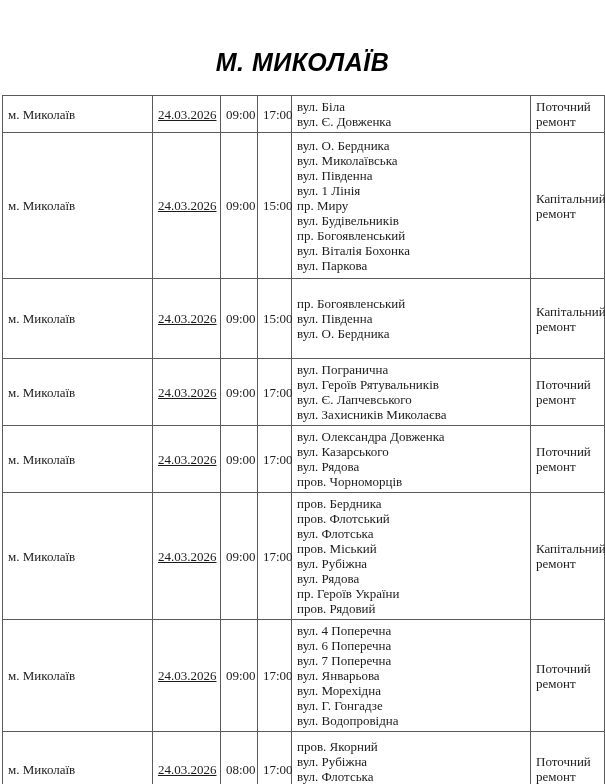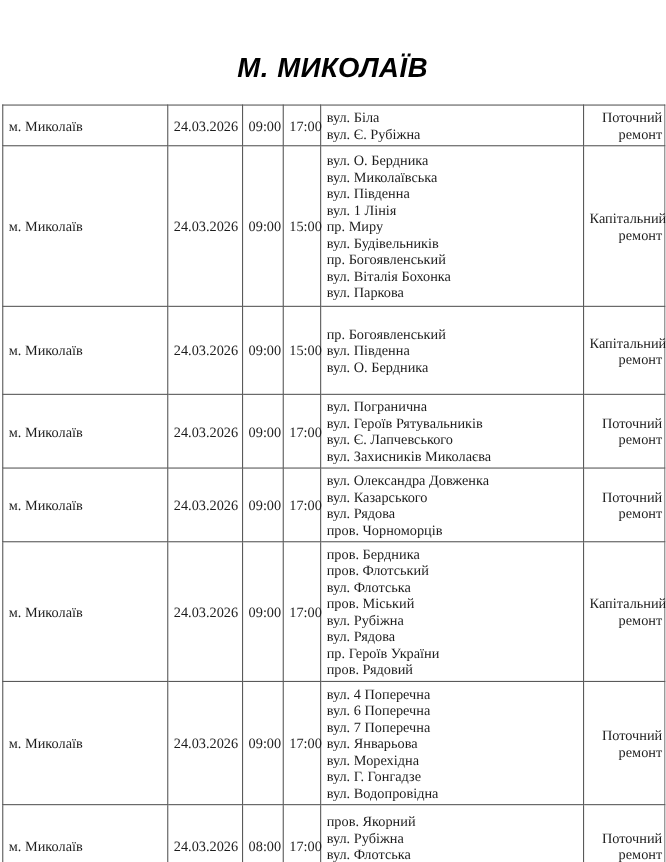--- a/index.html
+++ b/index.html
@@ -29,25 +29,25 @@
     table-layout: fixed;
   }
   table.schedule td {
     border: 1px solid #5a5a5a;
     font-size: 13px;
     line-height: 15px;
     vertical-align: middle;
     padding: 3px 2px 3px 5px;
   }
   td.cell-city    { }
-  td.cell-date    { padding-left: 8px; }
+  td.cell-date    { padding-left: 8px; text-decoration: underline; }
   td.cell-start,
   td.cell-end     { text-align: center; padding-left: 2px; }
   td.cell-streets { white-space: pre-line; padding-left: 7px; }
-  td.cell-type    { padding-left: 6px; text-align: right; }
+  td.cell-type    { padding-left: 6px; }
 
   
   tr.sched-row:nth-child(1) { height: 33px; }
   tr.sched-row:nth-child(2) { height: 146px; }
   tr.sched-row:nth-child(3) { height: 80px; }
   tr.sched-row:nth-child(4) { height: 61px; }
   tr.sched-row:nth-child(5) { height: 62px; }
   tr.sched-row:nth-child(6) { height: 114px; }
   tr.sched-row:nth-child(7) { height: 101px; }
   tr.sched-row:nth-child(8) { height: 75px; }
@@ -66,21 +66,21 @@
     <col style="width:239px">
     <col style="width:74px">
   </colgroup>
   <tbody>
       <tr class="sched-row">
     <td class="cell-city">м. Миколаїв</td>
     <td class="cell-date">24.03.2026</td>
     <td class="cell-start">09:00</td>
     <td class="cell-end">17:00</td>
     <td class="cell-streets">вул. Біла
-вул. Є. Рубіжна</td>
+вул. Є. Довженка</td>
     <td class="cell-type">Поточний ремонт</td>
   </tr>
       <tr class="sched-row">
     <td class="cell-city">м. Миколаїв</td>
     <td class="cell-date">24.03.2026</td>
     <td class="cell-start">09:00</td>
     <td class="cell-end">15:00</td>
     <td class="cell-streets">вул. О. Бердника
 вул. Миколаївська
 вул. Південна

